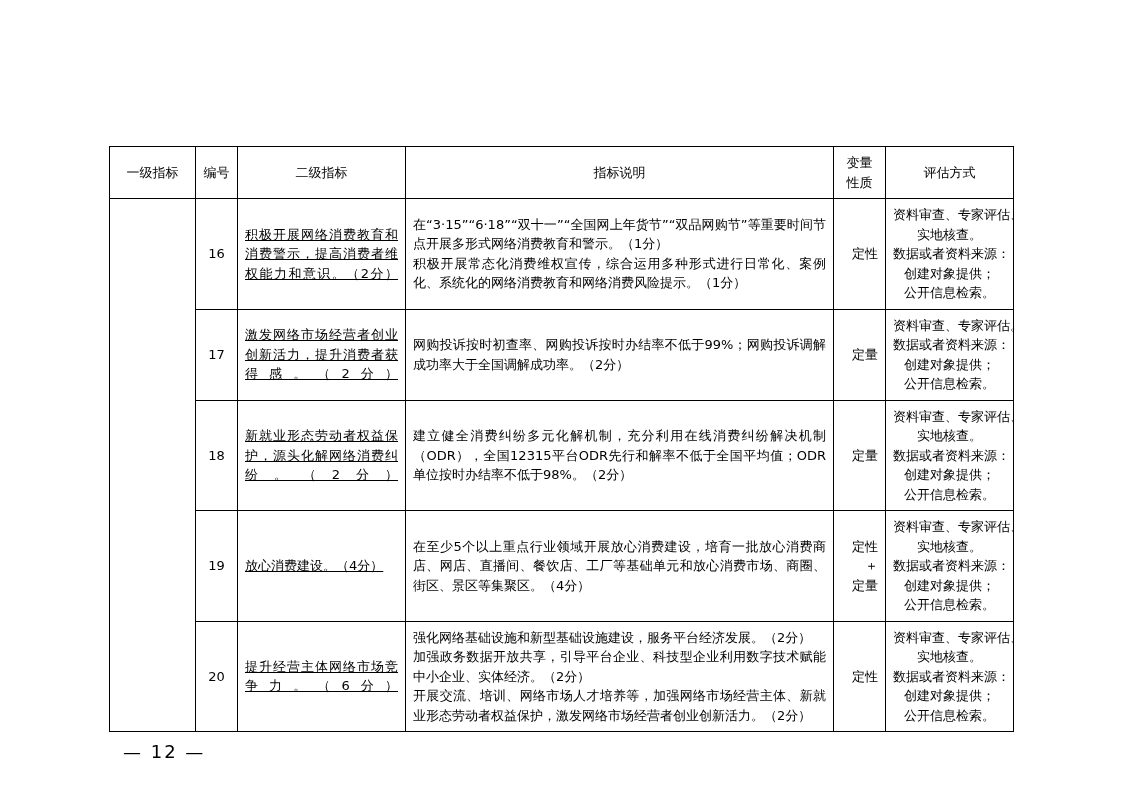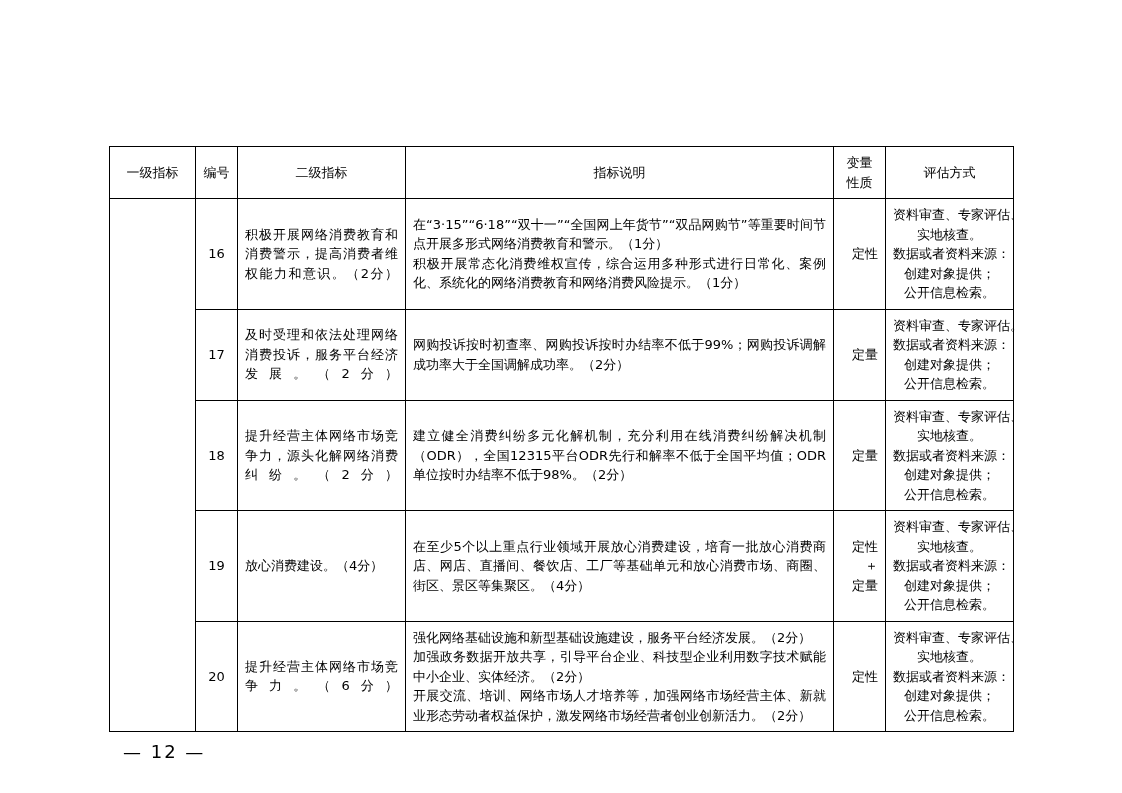--- a/index.html
+++ b/index.html
@@ -54,20 +54,21 @@
 
   td.cell-no {
     text-align: center;
     font-size: 14px;
   }
   td.cell-l2 {
     text-align: justify;
     text-align-last: justify;
     font-size: 13.5px;
     line-height: 1.72;
+    text-decoration: underline;
   }
   td.cell-desc {
     text-align: justify;
     font-size: 13.5px;
     line-height: 1.72;
   }
   td.cell-var {
     text-align: right;
     font-size: 13.5px;
     line-height: 1.45;
@@ -130,35 +131,35 @@
         <td class="cell-eval">
           <span class="eval-line" style="display:block">资料审查、专家评估、</span>
           <span class="eval-line" style="display:block">实地核查。</span>
           <span class="eval-line" style="display:block">数据或者资料来源：</span>
           <span class="eval-line" style="display:block">创建对象提供；</span>
           <span class="eval-line" style="display:block">公开信息检索。</span>
         </td>
       </tr>
       <tr>
         <td class="cell-no">17</td>
-        <td class="cell-l2">及时受理和依法处理网络消费投诉，服务平台经济发展。（2分）</td>
+        <td class="cell-l2">激发网络市场经营者创业创新活力，提升消费者获得感。（2分）</td>
         <td class="cell-desc">
           <span class="desc-line">网购投诉按时初查率、网购投诉按时办结率不低于99%；网购投诉调解成功率大于全国调解成功率。（2分）</span>
         </td>
         <td class="cell-var">定量</td>
         <td class="cell-eval">
           <span class="eval-line" style="display:block">资料审查、专家评估。</span>
           <span class="eval-line" style="display:block">数据或者资料来源：</span>
           <span class="eval-line" style="display:block">创建对象提供；</span>
           <span class="eval-line" style="display:block">公开信息检索。</span>
         </td>
       </tr>
       <tr>
         <td class="cell-no">18</td>
-        <td class="cell-l2">提升经营主体网络市场竞争力，源头化解网络消费纠纷。（2分）</td>
+        <td class="cell-l2">新就业形态劳动者权益保护，源头化解网络消费纠纷。（2分）</td>
         <td class="cell-desc">
           <span class="desc-line">建立健全消费纠纷多元化解机制，充分利用在线消费纠纷解决机制（ODR），全国12315平台ODR先行和解率不低于全国平均值；ODR单位按时办结率不低于98%。（2分）</span>
         </td>
         <td class="cell-var">定量</td>
         <td class="cell-eval">
           <span class="eval-line" style="display:block">资料审查、专家评估、</span>
           <span class="eval-line" style="display:block">实地核查。</span>
           <span class="eval-line" style="display:block">数据或者资料来源：</span>
           <span class="eval-line" style="display:block">创建对象提供；</span>
           <span class="eval-line" style="display:block">公开信息检索。</span>

